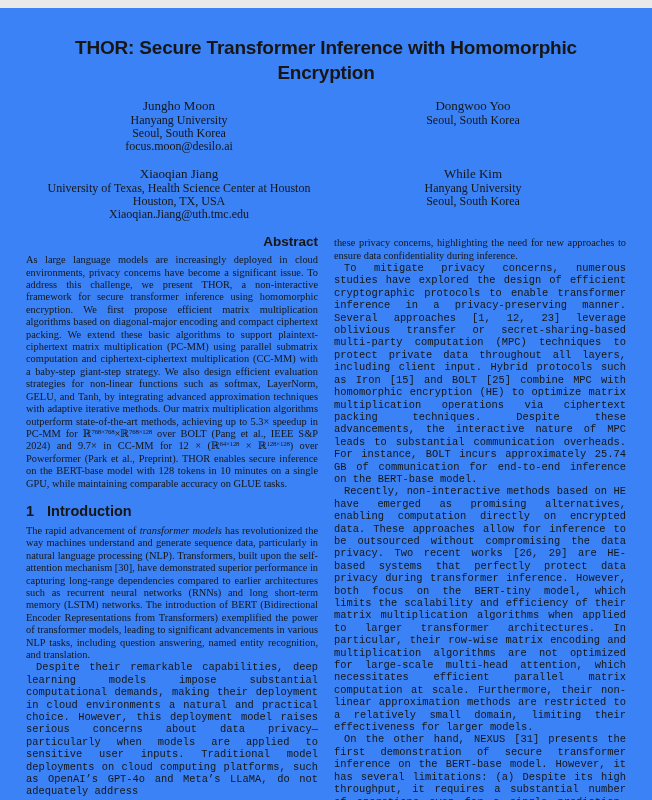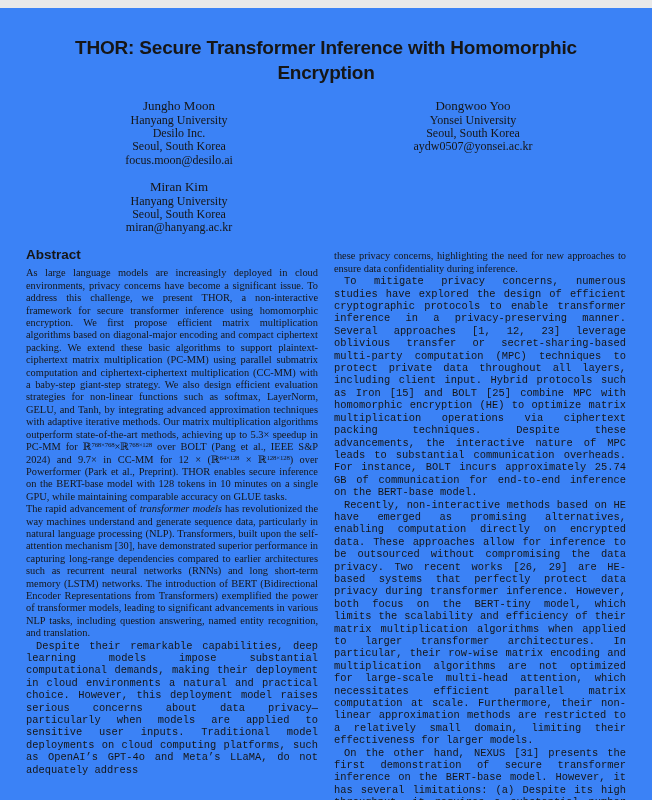--- a/index.html
+++ b/index.html
@@ -48,21 +48,21 @@
     text-align: justify;
     hyphens: auto;
   }
   .col.right { padding-top: 3px; }
   .abstract-heading {
     font-family: "Liberation Sans", "DejaVu Sans", sans-serif;
     font-size: 13.5px;
     line-height: 16px;
     font-weight: bold;
     margin: 0 0 4px;
-    text-align: left;
+    text-align: right;
   }
   .section-heading {
     font-family: "Liberation Sans", "DejaVu Sans", sans-serif;
     font-size: 14.5px;
     line-height: 17px;
     font-weight: bold;
     margin: 13px 0 5px;
     text-align: left;
   }
   .section-heading .sec-num { margin-right: 13px; }
@@ -81,48 +81,51 @@
 
 <div class="page">
 
   <h1 class="title">THOR: Secure Transformer Inference with Homomorphic Encryption</h1>
 
   <div class="authors">
 
     <div class="author">
       <div class="author-name">Jungho Moon</div>
       <div class="author-line">Hanyang University</div>
-      <div class="author-line">Desilo Inc.</div>
       <div class="author-line">Seoul, South Korea</div>
       <div class="author-line">focus.moon@desilo.ai</div>
     </div>
 
     <div class="author">
       <div class="author-name">Dongwoo Yoo</div>
-      <div class="author-line">Yonsei University</div>
       <div class="author-line">Seoul, South Korea</div>
-      <div class="author-line">aydw0507@yonsei.ac.kr</div>
     </div>
 
+    <div class="author">
+      <div class="author-name">Xiaoqian Jiang</div>
+      <div class="author-line">University of Texas, Health Science Center at Houston</div>
+      <div class="author-line">Houston, TX, USA</div>
+      <div class="author-line">Xiaoqian.Jiang@uth.tmc.edu</div>
+    </div>
 
     <div class="author">
-      <div class="author-name">Miran Kim</div>
+      <div class="author-name">While Kim</div>
       <div class="author-line">Hanyang University</div>
       <div class="author-line">Seoul, South Korea</div>
-      <div class="author-line">miran@hanyang.ac.kr</div>
     </div>
 
   </div>
 
   <div class="columns">
 
     <div class="col left">
       <h2 class="abstract-heading">Abstract</h2>
       <p><span>As large language models are increasingly deployed in cloud environments, privacy concerns have become a significant issue. To address this challenge, we present THOR, a non-interactive framework for secure transformer inference using homomorphic encryption. We first propose efficient matrix multiplication algorithms based on diagonal-major encoding and compact ciphertext packing. We extend these basic algorithms to support plaintext-ciphertext matrix multiplication (PC-MM) using parallel submatrix computation and ciphertext-ciphertext multiplication (CC-MM) with a baby-step giant-step strategy. We also design efficient evaluation strategies for non-linear functions such as softmax, LayerNorm, GELU, and Tanh, by integrating advanced approximation techniques with adaptive iterative methods. Our matrix multiplication algorithms outperform state-of-the-art methods, achieving up to 5.3× speedup in PC-MM for ℝ</span><sup class="dim">768×768</sup><span>×ℝ</span><sup class="dim">768×128</sup><span> over BOLT (Pang et al., IEEE S&amp;P 2024) and 9.7× in CC-MM for 12 × (ℝ</span><sup class="dim">64×128</sup><span> × ℝ</span><sup class="dim">128×128</sup><span>) over Powerformer (Park et al., Preprint). THOR enables secure inference on the BERT-base model with 128 tokens in 10 minutes on a single GPU, while maintaining comparable accuracy on GLUE tasks.</span></p>
 
+      <h3 class="section-heading"><span class="sec-num">1</span><span>Introduction</span></h3>
 
       <p><span>The rapid advancement of </span><em>transformer models</em><span> has revolutionized the way machines understand and generate sequence data, particularly in natural language processing (NLP). Transformers, built upon the self-attention mechanism [30], have demonstrated superior performance in capturing long-range dependencies compared to earlier architectures such as recurrent neural networks (RNNs) and long short-term memory (LSTM) networks. The introduction of BERT (Bidirectional Encoder Representations from Transformers) exemplified the power of transformer models, leading to significant advancements in various NLP tasks, including question answering, named entity recognition, and translation.</span></p>
 
       <p class="indent">Despite their remarkable capabilities, deep learning models impose substantial computational demands, making their deployment in cloud environments a natural and practical choice. However, this deployment model raises serious concerns about data privacy—particularly when models are applied to sensitive user inputs. Traditional model deployments on cloud computing platforms, such as OpenAI’s GPT-4o and Meta’s LLaMA, do not adequately address</p>
     </div>
 
     <div class="col right">
       <p>these privacy concerns, highlighting the need for new approaches to ensure data confidentiality during inference.</p>
       <p class="indent">To mitigate privacy concerns, numerous studies have explored the design of efficient cryptographic protocols to enable transformer inference in a privacy-preserving manner. Several approaches [1, 12, 23] leverage oblivious transfer or secret-sharing-based multi-party computation (MPC) techniques to protect private data throughout all layers, including client input. Hybrid protocols such as Iron [15] and BOLT [25] combine MPC with homomorphic encryption (HE) to optimize matrix multiplication operations via ciphertext packing techniques. Despite these advancements, the interactive nature of MPC leads to substantial communication overheads. For instance, BOLT incurs approximately 25.74 GB of communication for end-to-end inference on the BERT-base model.</p>
       <p class="indent">Recently, non-interactive methods based on HE have emerged as promising alternatives, enabling computation directly on encrypted data. These approaches allow for inference to be outsourced without compromising the data privacy. Two recent works [26, 29] are HE-based systems that perfectly protect data privacy during transformer inference. However, both focus on the BERT-tiny model, which limits the scalability and efficiency of their matrix multiplication algorithms when applied to larger transformer architectures. In particular, their row-wise matrix encoding and multiplication algorithms are not optimized for large-scale multi-head attention, which necessitates efficient parallel matrix computation at scale. Furthermore, their non-linear approximation methods are restricted to a relatively small domain, limiting their effectiveness for larger models.</p>

